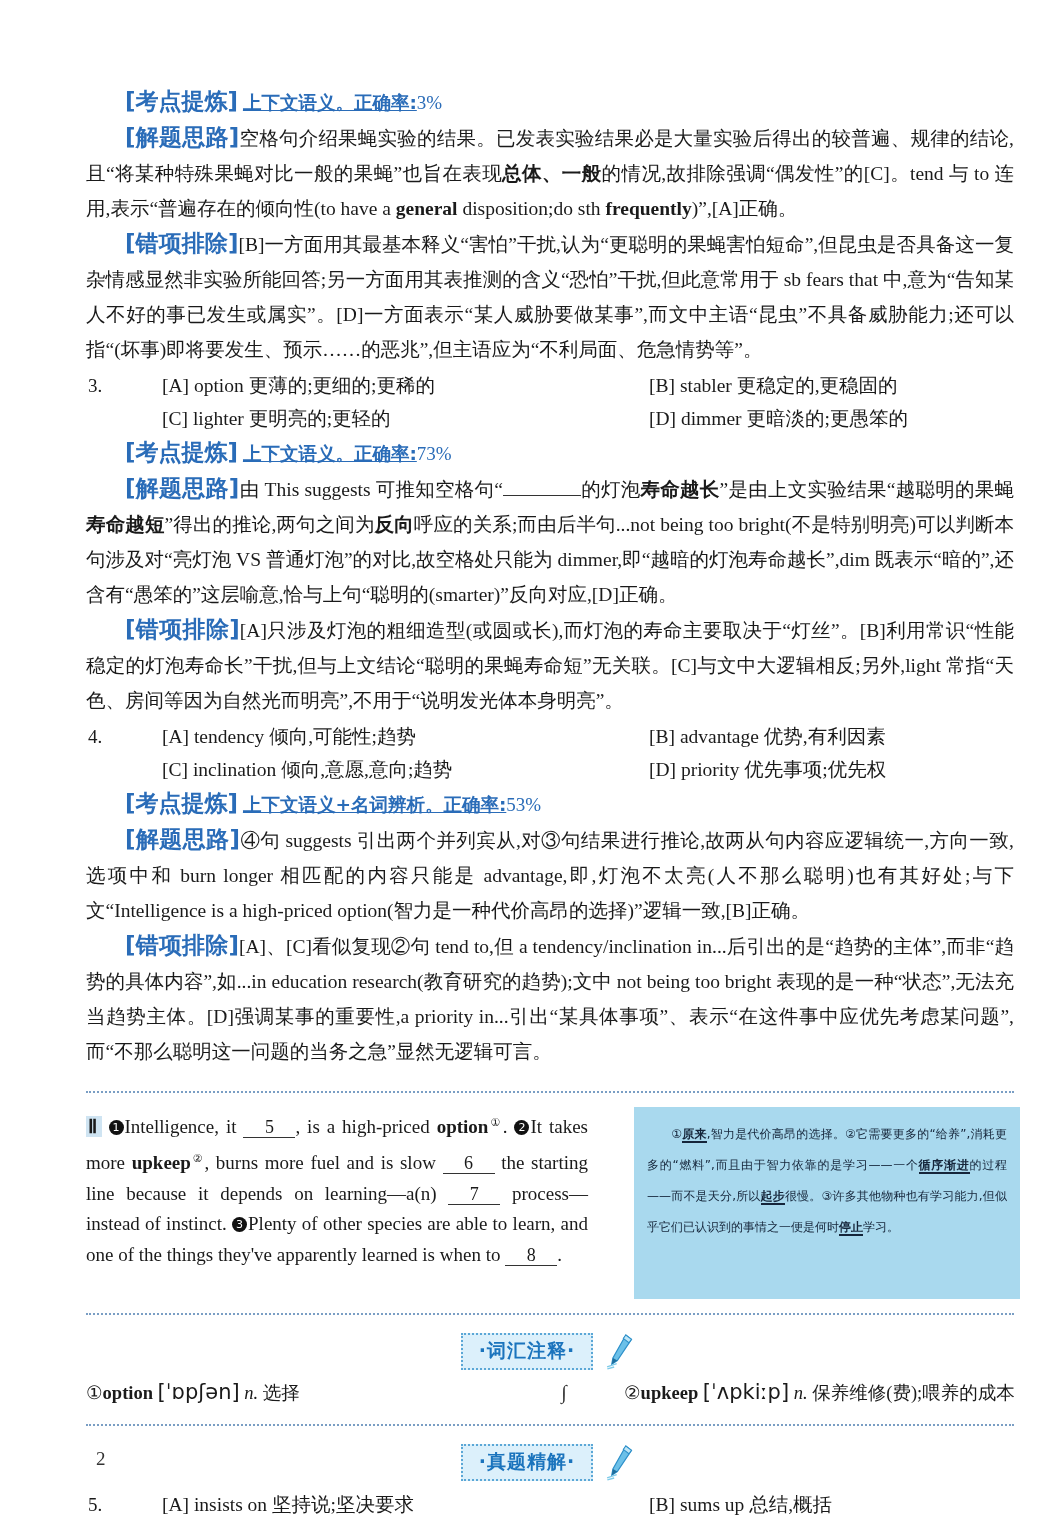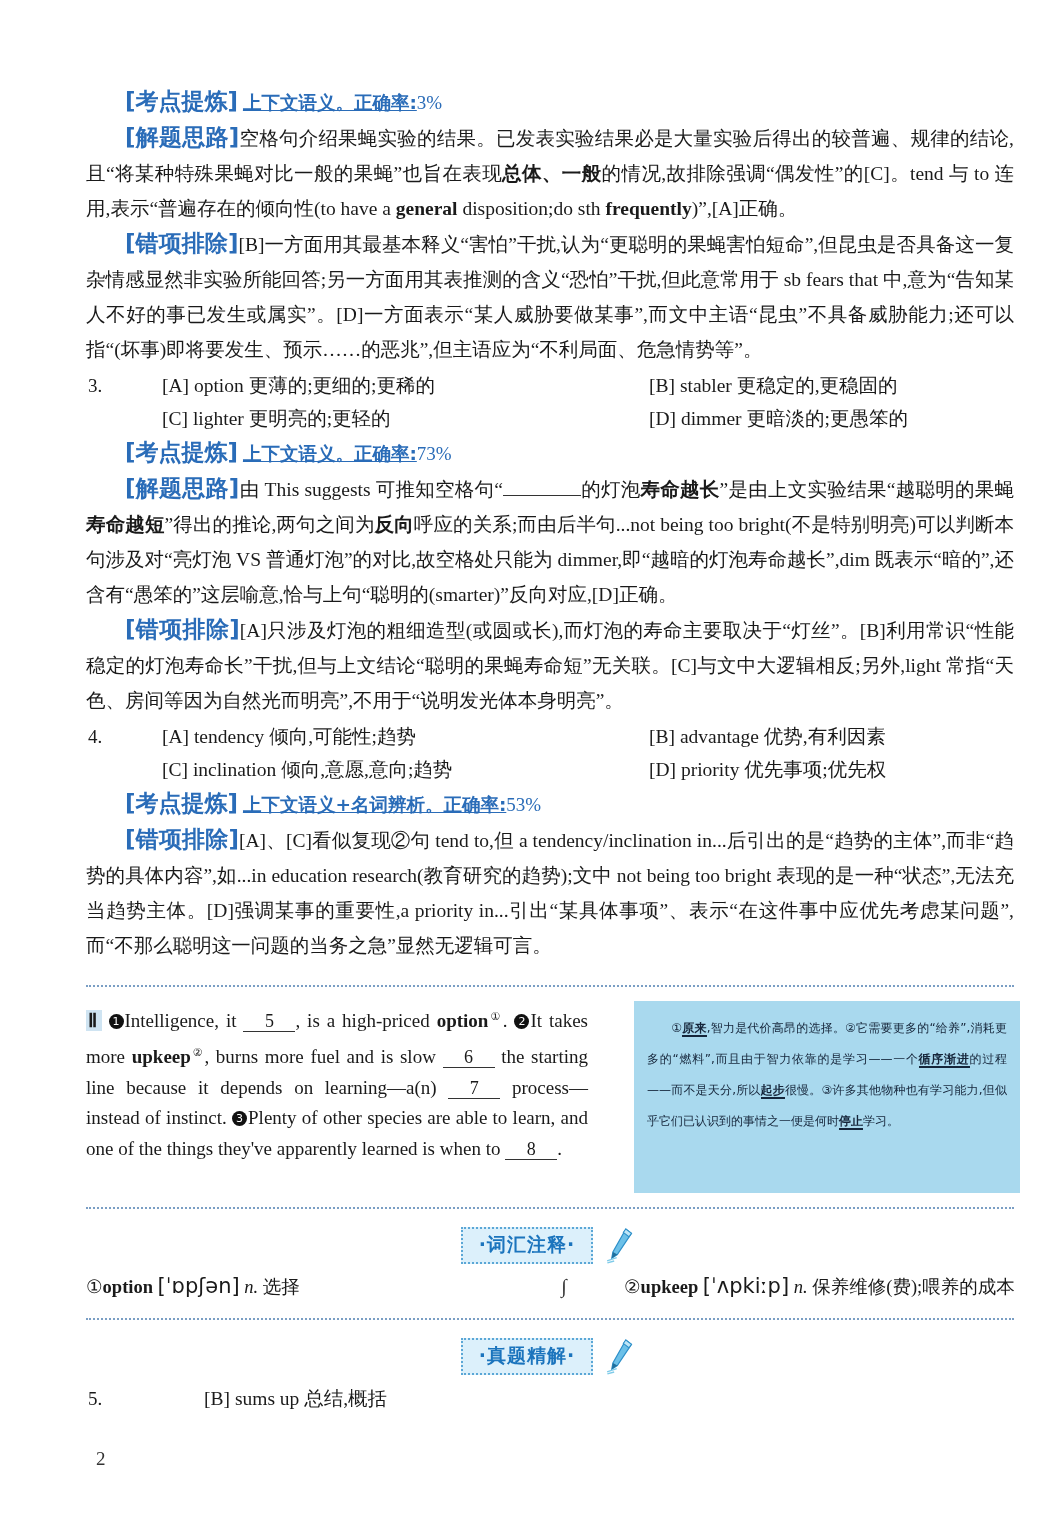--- a/index.html
+++ b/index.html
@@ -302,20 +302,23 @@
           <span>优先事项;优先权</span>
         </div>
       </div>
     </div>
 
     <div class="para indent">
       <span class="tag">[考点提炼]</span>
       <span class="tag-head">上下文语义+名词辨析。正确率:</span><span class="rate-num">53%</span>
     </div>
 
+    <div class="para indent">
+      <span class="tag">[解题思路]</span><span>④句 suggests 引出两个并列宾从,对③句结果进行推论,故两从句内容应逻辑统一,方向一致,选项中和 burn longer 相匹配的内容只能是 advantage,即,灯泡不太亮(人不那么聪明)也有其好处;与下文“Intelligence is a high-priced option(智力是一种代价高昂的选择)”逻辑一致,[B]正确。</span>
+    </div>
 
     <div class="para indent">
       <span class="tag">[错项排除]</span><span>[A]、[C]看似复现②句 tend to,但 a tendency/inclination in...后引出的是“趋势的主体”,而非“趋势的具体内容”,如...in education research(教育研究的趋势);文中 not being too bright 表现的是一种“状态”,无法充当趋势主体。[D]强调某事的重要性,a priority in...引出“某具体事项”、表示“在这件事中应优先考虑某问题”,而“不那么聪明这一问题的当务之急”显然无逻辑可言。</span>
     </div>
 
     <div class="dotline" style="margin-top:22px;"></div>
 
     <div class="passage-wrap">
       <div class="passage-en">
         <span class="firstline"></span>
@@ -372,20 +375,25 @@
             <path d="M11 25 L15 28 L9 31 Z" fill="#1f6f9e"></path>
             <path d="M4 33 L14 31 M4 35 L11 34" stroke="#7fcbe9" stroke-width="1.4" fill="none"></path>
           </g>
         </svg>
       </span>
     </div>
 
     <div class="qblock">
       <div class="qrow">
         <div class="qnum">5.</div>
+        <div class="qcol">
+          <span>[A]</span>
+          <span class="en">insists on</span>
+          <span>坚持说;坚决要求</span>
+        </div>
         <div class="qcol right">
           <span>[B]</span>
           <span class="en">sums up</span>
           <span>总结,概括</span>
         </div>
       </div>
       <div class="qrow">
         <div class="qnum"></div>
         <div class="qcol">
           

